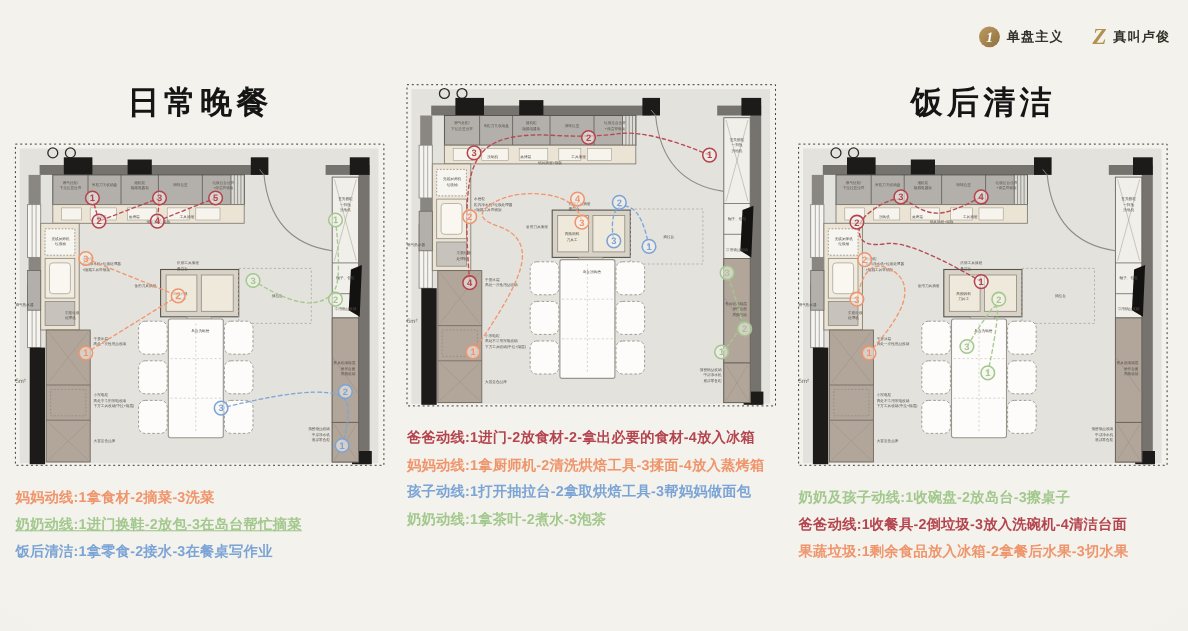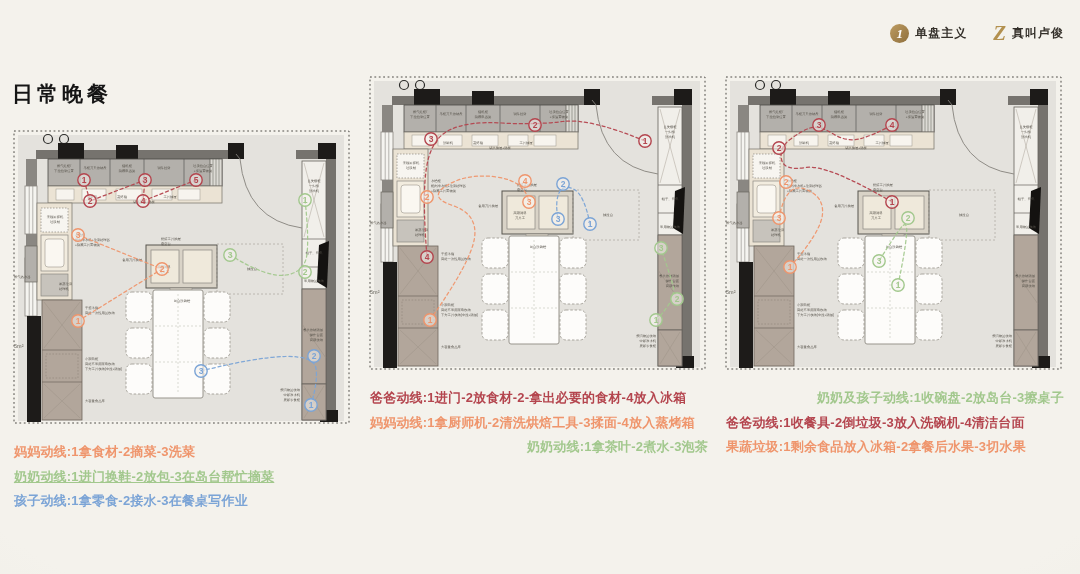--- a/index.html
+++ b/index.html
@@ -18,21 +18,21 @@
     font-family:"Liberation Serif",serif;
   }
   .logo-z{
     color:#b3914f;font-size:21px;font-weight:900;font-style:italic;line-height:19px;
     font-family:"Liberation Serif",serif;
   }
   .logo-text{font-size:12px;font-weight:800;color:#34302a;letter-spacing:1px;}
   .panels{position:absolute;top:74px;left:0;display:flex;padding-left:12px;gap:16px;}
   .panel{width:340px;}
   .panel-title{
-    margin:0 0 14px 0;font-size:21px;font-weight:800;
+    margin:0 0 14px 0;text-align:center;font-size:29px;font-weight:800;
     color:#151515;letter-spacing:4px;height:40px;line-height:40px;white-space:nowrap;
   }
   .plan{display:block;width:340px;height:300px;}
   .legend{margin-top:12px;padding-left:2px;}
   .legend-line{font-size:13px;font-weight:700;line-height:24.5px;white-space:nowrap;letter-spacing:.2px;}
 </style>
 </head>
 <body>
 
 <div class="page">
@@ -213,21 +213,21 @@
             <text x="299" y="280" font-size="8.5" font-weight="700" fill="#7ba4d6" text-anchor="middle">1</text>
             <circle cx="302" cy="228" r="6.2" fill="#f5f3ee" fill-opacity="0.55" stroke="#7ba4d6" stroke-width="1.4"></circle>
             <text x="302" y="231" font-size="8.5" font-weight="700" fill="#7ba4d6" text-anchor="middle">2</text>
             <circle cx="189" cy="243" r="6.2" fill="#f5f3ee" fill-opacity="0.55" stroke="#7ba4d6" stroke-width="1.4"></circle>
             <text x="189" y="246" font-size="8.5" font-weight="700" fill="#7ba4d6" text-anchor="middle">3</text>
           </g>
         </svg>
         <div class="legend">
           <div class="legend-line" style="color: rgb(239, 149, 108);">妈妈动线:1拿食材-2摘菜-3洗菜</div>
           <div class="legend-line" style="color: rgb(162, 200, 141); text-decoration: underline;">奶奶动线:1进门换鞋-2放包-3在岛台帮忙摘菜</div>
-          <div class="legend-line" style="color: rgb(123, 164, 214);">孩子动线:1拿零食-2接水-3在餐桌写作业</div>
+          <div class="legend-line" style="color: rgb(123, 164, 214);">饭后清洁:1拿零食-2接水-3在餐桌写作业</div>
         </div>
       </section>
       <section class="panel">
         <svg class="plan" viewBox="0 0 340 300">
           <rect x="6" y="7" width="326" height="286" fill="#e4e2dd"></rect>
           <rect x="2" y="3" width="335" height="292" fill="none" stroke="#3c3a37" stroke-width="0.9" stroke-dasharray="1.8 2.6"></rect>
           <circle cx="36" cy="11" r="4.5" fill="none" stroke="#2a2a28" stroke-width="1.2"></circle>
           <circle cx="52" cy="11" r="4.5" fill="none" stroke="#2a2a28" stroke-width="1.2"></circle>
           <rect x="24" y="22" width="200" height="9" fill="#76736e"></rect>
           <rect x="284" y="22" width="30" height="9" fill="#76736e"></rect>
@@ -388,24 +388,26 @@
             <text x="288" y="249" font-size="8.5" font-weight="700" fill="#a2c88d" text-anchor="middle">1</text>
             <circle cx="309" cy="225" r="6.2" fill="#f5f3ee" fill-opacity="0.55" stroke="#a2c88d" stroke-width="1.4"></circle>
             <text x="309" y="228" font-size="8.5" font-weight="700" fill="#a2c88d" text-anchor="middle">2</text>
             <circle cx="293" cy="174" r="6.2" fill="#f5f3ee" fill-opacity="0.55" stroke="#a2c88d" stroke-width="1.4"></circle>
             <text x="293" y="177" font-size="8.5" font-weight="700" fill="#a2c88d" text-anchor="middle">3</text>
           </g>
         </svg>
         <div class="legend">
           <div class="legend-line" style="color: rgb(180, 69, 78);">爸爸动线:1进门-2放食材-2-拿出必要的食材-4放入冰箱</div>
           <div class="legend-line" style="color: rgb(239, 149, 108);">妈妈动线:1拿厨师机-2清洗烘焙工具-3揉面-4放入蒸烤箱</div>
-          <div class="legend-line" style="color: rgb(162, 200, 141); text-align: right;">奶奶动线:1拿茶叶-2煮水-3泡茶</div>
+          <div class="legend-line" style="color: rgb(123, 164, 214);">孩子动线:1打开抽拉台-2拿取烘焙工具-3帮妈妈做面包</div>
+          <div class="legend-line" style="color: rgb(162, 200, 141);">奶奶动线:1拿茶叶-2煮水-3泡茶</div>
         </div>
       </section>
       <section class="panel">
+        <h2 class="panel-title">饭后清洁</h2>
         <svg class="plan" viewBox="0 0 340 300">
           <rect x="6" y="7" width="326" height="286" fill="#e4e2dd"></rect>
           <rect x="2" y="3" width="335" height="292" fill="none" stroke="#3c3a37" stroke-width="0.9" stroke-dasharray="1.8 2.6"></rect>
           <circle cx="36" cy="11" r="4.5" fill="none" stroke="#2a2a28" stroke-width="1.2"></circle>
           <circle cx="52" cy="11" r="4.5" fill="none" stroke="#2a2a28" stroke-width="1.2"></circle>
           <rect x="24" y="22" width="200" height="9" fill="#76736e"></rect>
           <rect x="284" y="22" width="30" height="9" fill="#76736e"></rect>
           <rect x="314" y="22" width="10" height="272" fill="#76736e"></rect>
           <rect x="46" y="15" width="26" height="16" fill="#1d1b19"></rect>
           <rect x="104" y="17" width="22" height="14" fill="#1d1b19"></rect>
@@ -550,19 +552,19 @@
           <g>
             <circle cx="174" cy="211" r="6.2" fill="#f5f3ee" fill-opacity="0.55" stroke="#a2c88d" stroke-width="1.4"></circle>
             <text x="174" y="214" font-size="8.5" font-weight="700" fill="#a2c88d" text-anchor="middle">1</text>
             <circle cx="184" cy="144" r="6.2" fill="#f5f3ee" fill-opacity="0.55" stroke="#a2c88d" stroke-width="1.4"></circle>
             <text x="184" y="147" font-size="8.5" font-weight="700" fill="#a2c88d" text-anchor="middle">2</text>
             <circle cx="155" cy="187" r="6.2" fill="#f5f3ee" fill-opacity="0.55" stroke="#a2c88d" stroke-width="1.4"></circle>
             <text x="155" y="190" font-size="8.5" font-weight="700" fill="#a2c88d" text-anchor="middle">3</text>
           </g>
         </svg>
         <div class="legend">
-          <div class="legend-line" style="color: rgb(162, 200, 141); text-align: right;">奶奶及孩子动线:1收碗盘-2放岛台-3擦桌子</div>
+          <div class="legend-line" style="color: rgb(162, 200, 141);">奶奶及孩子动线:1收碗盘-2放岛台-3擦桌子</div>
           <div class="legend-line" style="color: rgb(180, 69, 78);">爸爸动线:1收餐具-2倒垃圾-3放入洗碗机-4清洁台面</div>
           <div class="legend-line" style="color: rgb(239, 149, 108);">果蔬垃圾:1剩余食品放入冰箱-2拿餐后水果-3切水果</div>
         </div>
       </section>
     </div>
 </div>
 
 </body></html>

